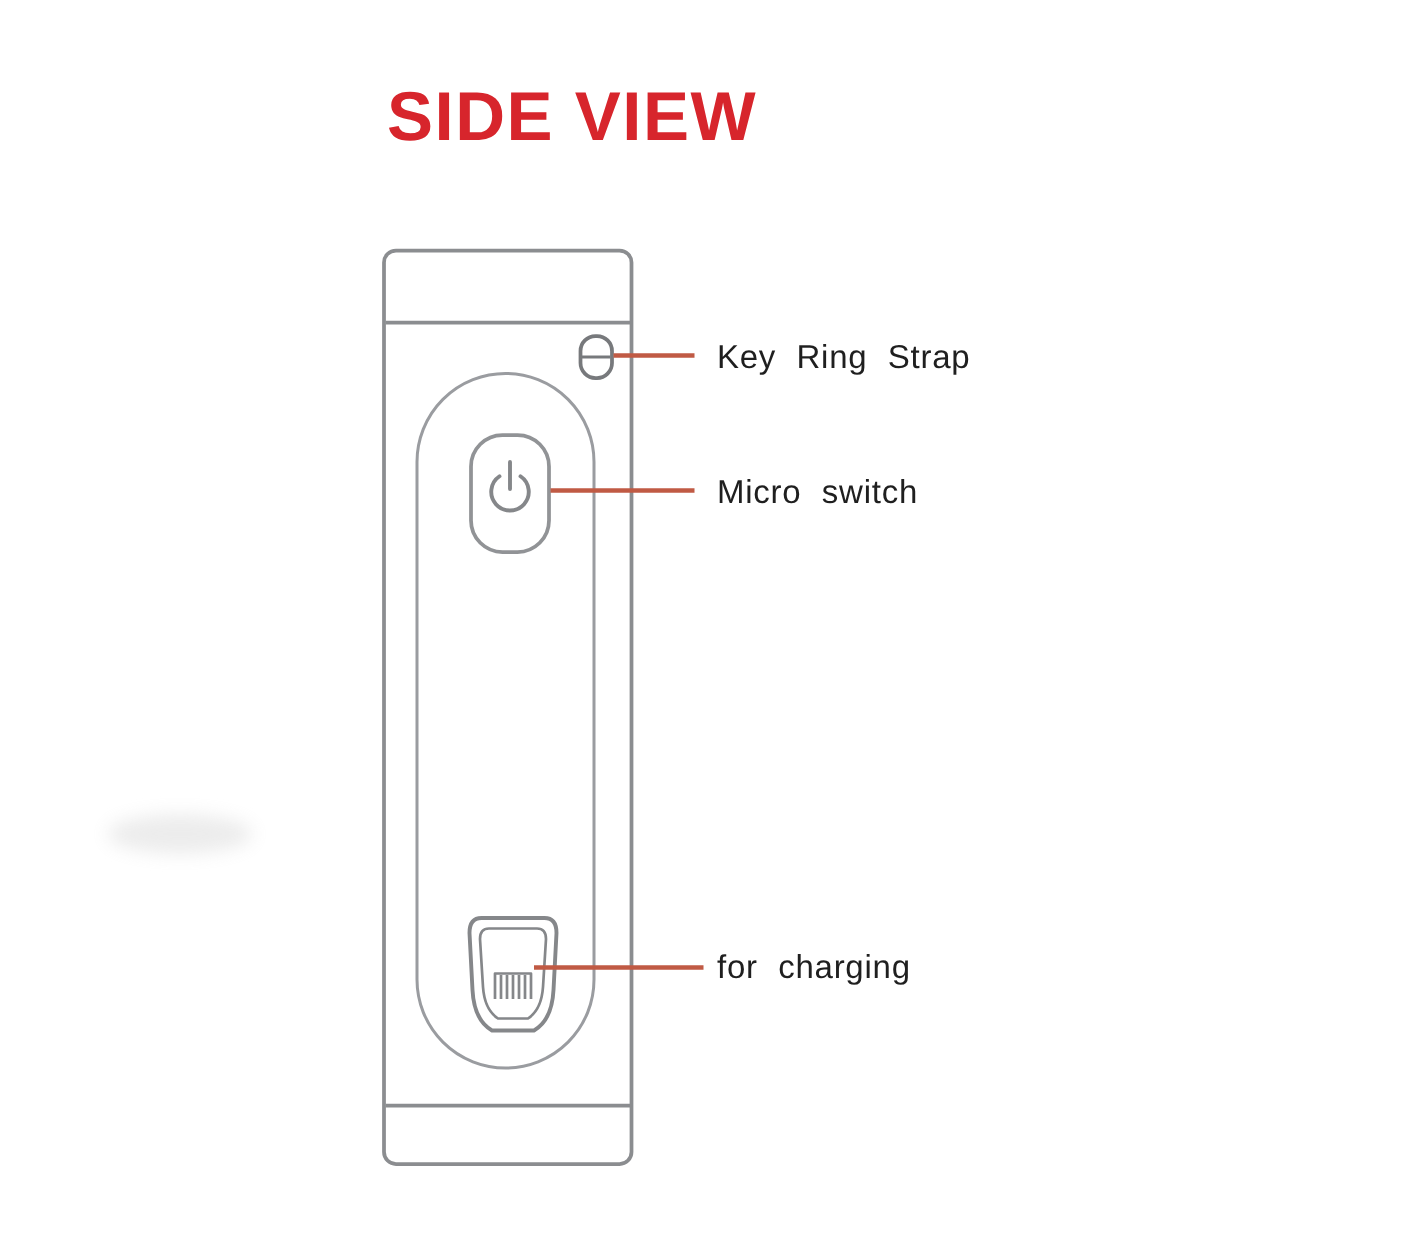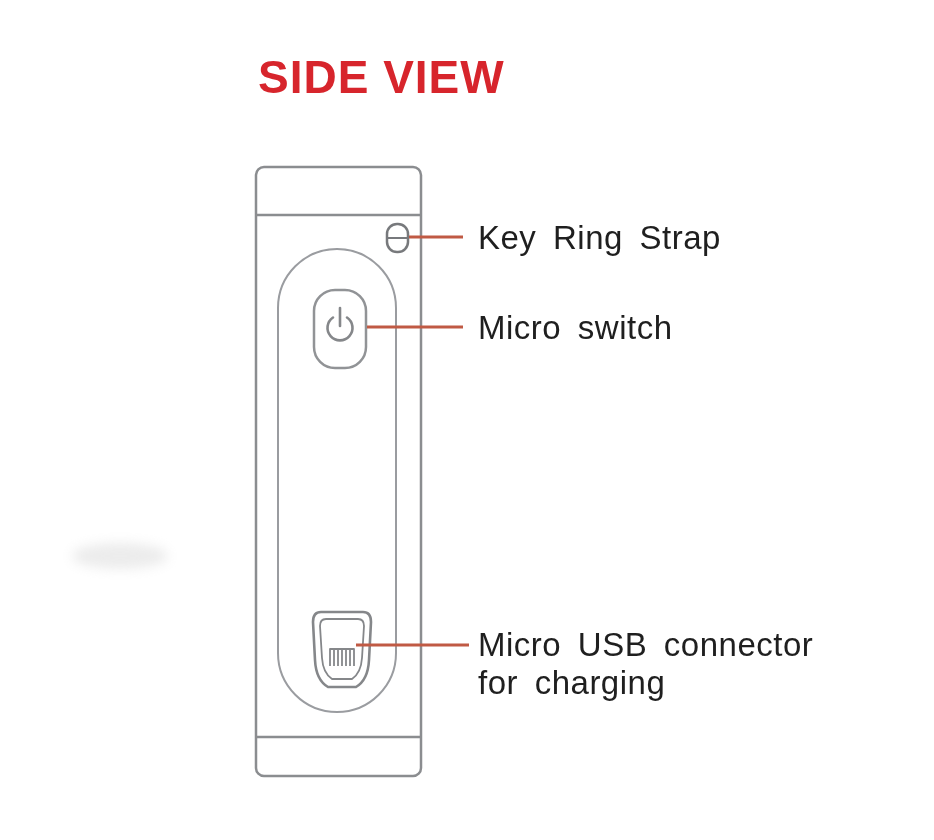--- a/index.html
+++ b/index.html
@@ -29,21 +29,21 @@
   .art {
     position: absolute;
     left: 0;
     top: 0;
     width: 934px;
     height: 840px;
   }
   .label {
     position: absolute;
     color: #1f1f1f;
-    font-size: 33px;
+    font-size: 22px;
     letter-spacing: 0.5px;
     word-spacing: 7px;
     white-space: nowrap;
     line-height: 38px;
   }
   .label-key-ring { left: 453px; top: 219px; }
   .label-power    { left: 453px; top: 309px; }
   .label-usb      { left: 453px; top: 626px; }
 </style>
 </head>
@@ -103,17 +103,16 @@
     <line x1="384" y1="237" x2="438" y2="237" stroke="#c05a44" stroke-width="3"></line>
     <line x1="342" y1="327" x2="438" y2="327" stroke="#c05a44" stroke-width="3"></line>
     <line x1="331" y1="645" x2="444" y2="645" stroke="#c05a44" stroke-width="3"></line>
   </svg>
 
   <div class="label label-key-ring">Key Ring Strap</div>
 
   <div class="label label-power">Micro switch</div>
 
   <div class="label label-usb">
-    <div>Micro USB connector</div>
     <div>for charging</div>
   </div>
 
 </div>
 
 </body></html>

